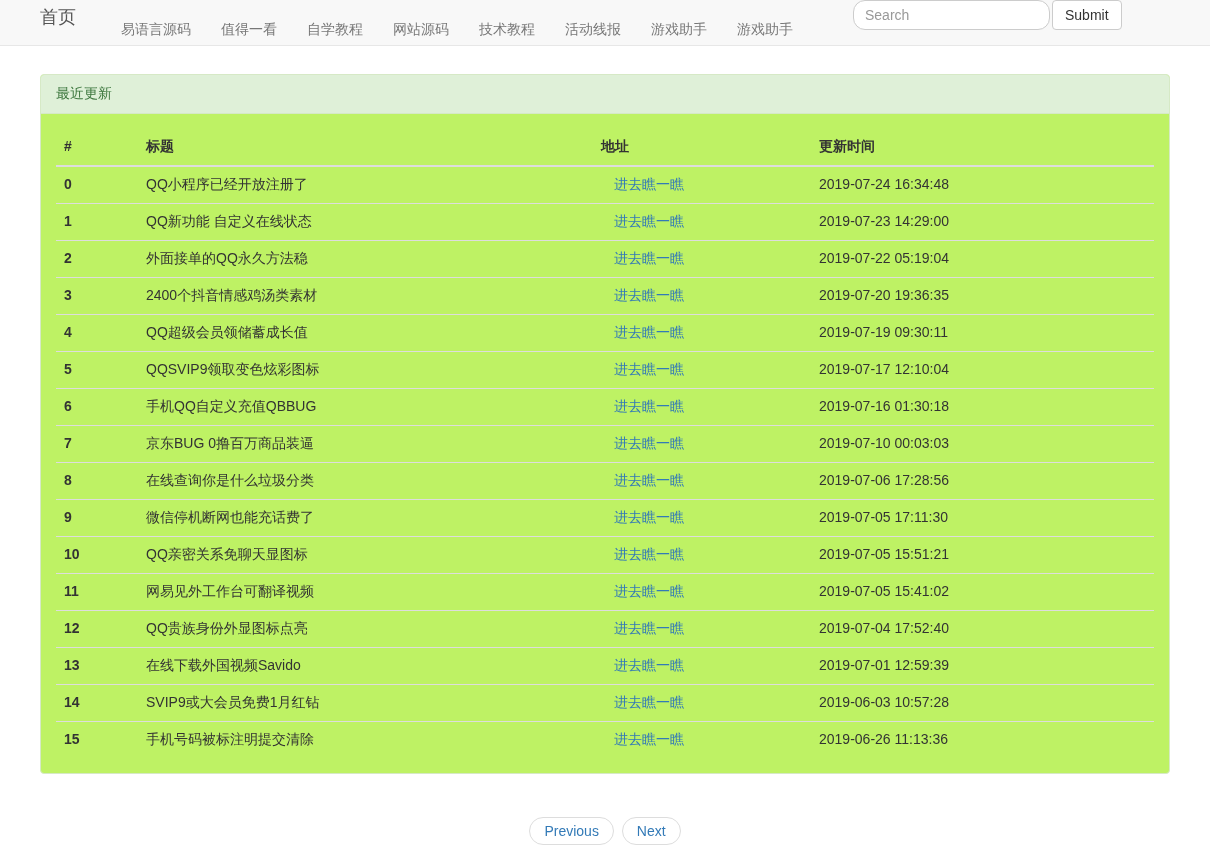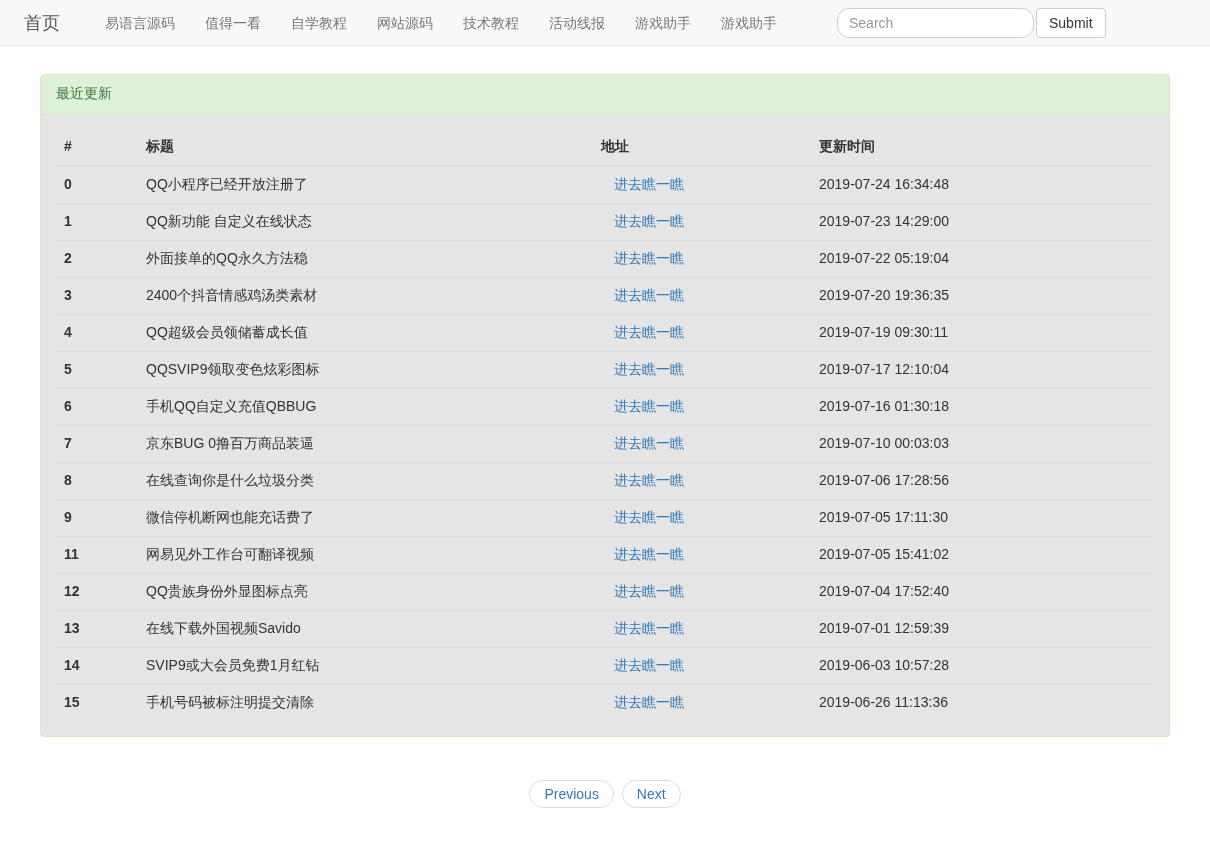--- a/index.html
+++ b/index.html
@@ -12,22 +12,22 @@
     font-size: 14px;
     color: #333333;
   }
 
   
   .navbar {
     height: 46px;
     background: #f8f8f8;
     border-bottom: 1px solid #e7e7e7;
     display: flex;
-    align-items: center;
-    padding-left: 24px;
+    align-items: flex-start;
+    padding-left: 40px;
   }
   .navbar-brand {
     font-size: 18px;
     color: #555555;
     text-decoration: none;
     margin-right: 18px;
     line-height: 34px;
     cursor: pointer;
   }
   .navbar-menu {
@@ -74,21 +74,21 @@
     font-family: inherit;
     cursor: pointer;
   }
 
   
   .container { width: 1130px; margin: 0 auto; }
   .panel {
     margin-top: 28px;
     border: 1px solid #d6e9c6;
     border-radius: 4px;
-    background: #e5e5e5;
+    background: #bef264;
   }
   .panel-heading {
     background: #dff0d8;
     color: #3c763d;
     padding: 10px 15px;
     border-bottom: 1px solid #d6e9c6;
     border-radius: 3px 3px 0 0;
     font-size: 14px;
   }
   .panel-body { padding: 15px; }
@@ -241,20 +241,26 @@
               <td><a>进去瞧一瞧</a></td>
               <td>2019-07-06 17:28:56</td>
             </tr>
             <tr>
               <th>9</th>
               <td>微信停机断网也能充话费了</td>
               <td><a>进去瞧一瞧</a></td>
               <td>2019-07-05 17:11:30</td>
             </tr>
             <tr>
+              <th>10</th>
+              <td>QQ亲密关系免聊天显图标</td>
+              <td><a>进去瞧一瞧</a></td>
+              <td>2019-07-05 15:51:21</td>
+            </tr>
+            <tr>
               <th>11</th>
               <td>网易见外工作台可翻译视频</td>
               <td><a>进去瞧一瞧</a></td>
               <td>2019-07-05 15:41:02</td>
             </tr>
             <tr>
               <th>12</th>
               <td>QQ贵族身份外显图标点亮</td>
               <td><a>进去瞧一瞧</a></td>
               <td>2019-07-04 17:52:40</td>

